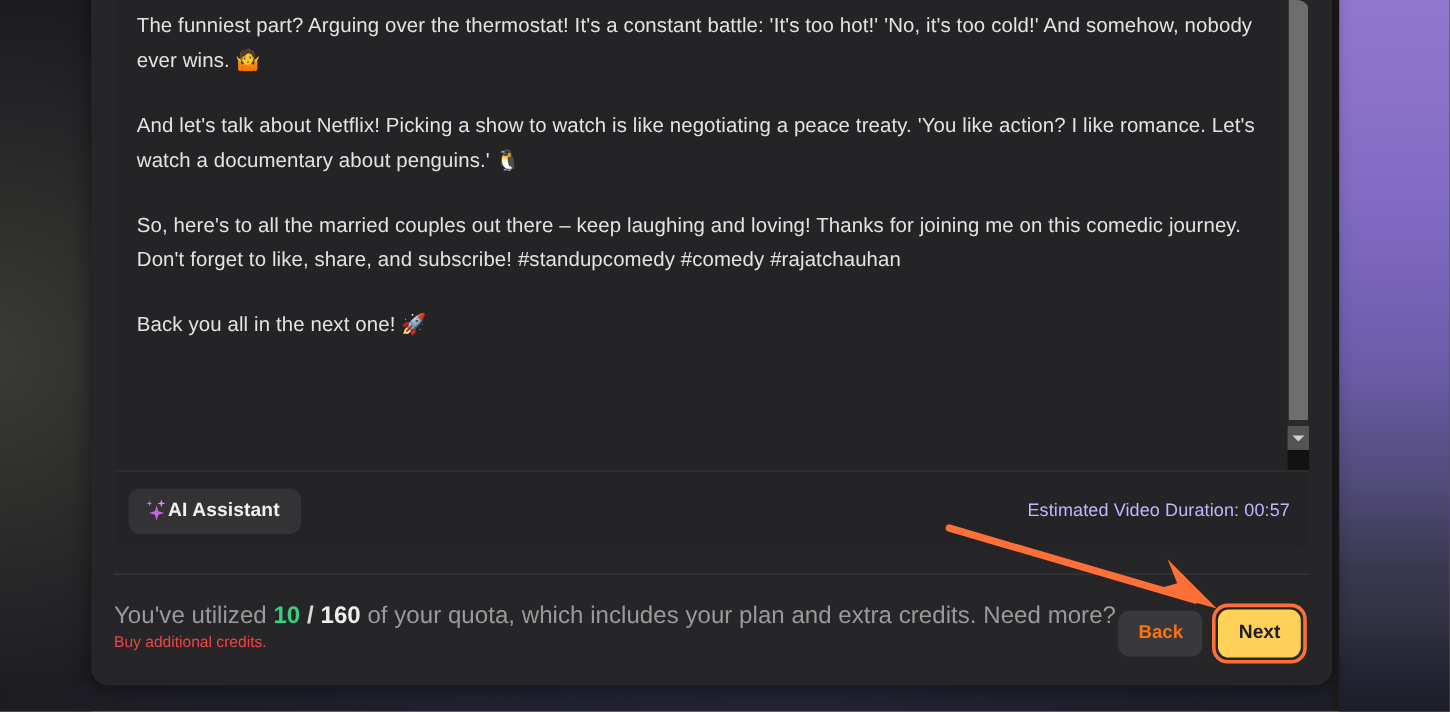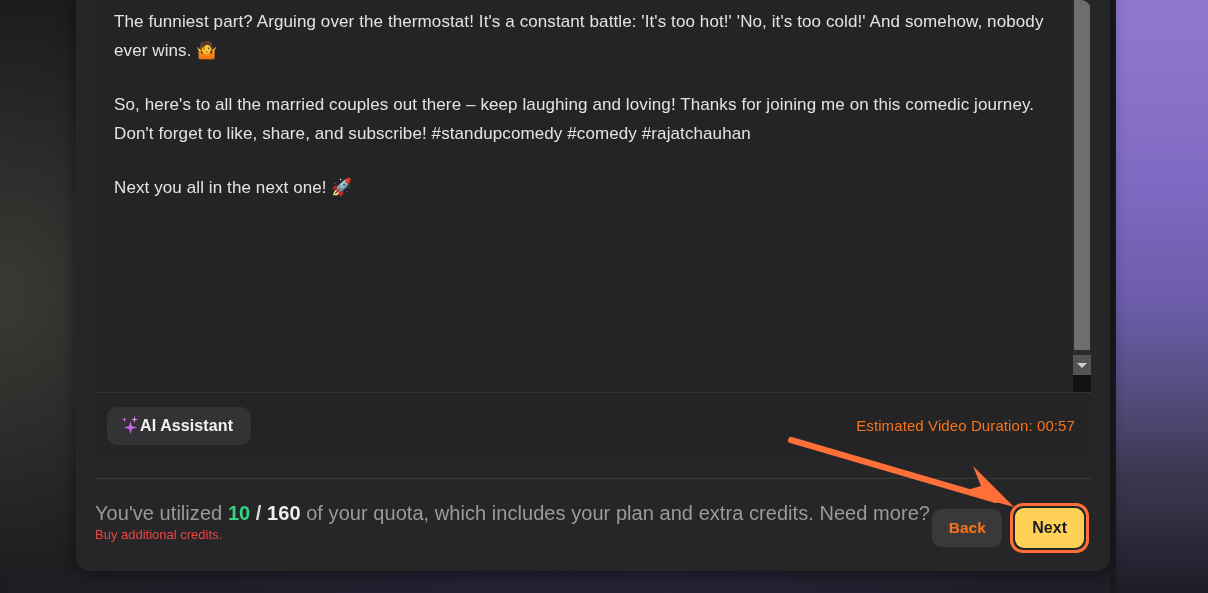--- a/index.html
+++ b/index.html
@@ -185,21 +185,21 @@
   .sparkle-icon .s {
     position: absolute;
     background: #d06de0;
     clip-path: polygon(50% 0%, 61% 39%, 100% 50%, 61% 61%, 50% 100%, 39% 61%, 0% 50%, 39% 39%);
   }
   .sparkle-icon .s1 { width: 13px; height: 13px; left: 3px;  top: 5px;  background: #c964e8; }
   .sparkle-icon .s2 { width: 7px;  height: 7px;  left: 10px; top: 0px;  background: #d98df0; }
   .sparkle-icon .s3 { width: 5px;  height: 5px;  left: 1px;  top: 1px;  background: #cf7ae8; }
 
   .duration-text {
-    color: #f97316;
+    color: #c4b5fd;
     font-size: 15px;
     letter-spacing: .1px;
   }
 
   
   .footer {
     position: absolute;
     left: 19px; top: 498px;          
     width: 996px;
     height: 72px;
@@ -290,22 +290,23 @@
   <div class="backdrop-right">
     <div class="wallpaper"></div>
   </div>
 
   <div class="card">
 
     <div class="editor-panel">
 
       <div class="script-area">
         <p>The funniest part? Arguing over the thermostat! It's a constant battle: 'It's too hot!' 'No, it's too cold!' And somehow, nobody ever wins. 🤷</p>
+        <p>And let's talk about Netflix! Picking a show to watch is like negotiating a peace treaty. 'You like action? I like romance. Let's watch a documentary about penguins.' 🐧</p>
         <p>So, here's to all the married couples out there – keep laughing and loving! Thanks for joining me on this comedic journey. Don't forget to like, share, and subscribe! #standupcomedy #comedy #rajatchauhan</p>
-        <p>Next you all in the next one! 🚀</p>
+        <p>Back you all in the next one! 🚀</p>
       </div>
 
       <div class="scrollbar">
         <div class="track">
           <div class="thumb"></div>
         </div>
         <div class="arrow-btn">
           <span class="glyph"></span>
         </div>
         <div class="corner"></div>

